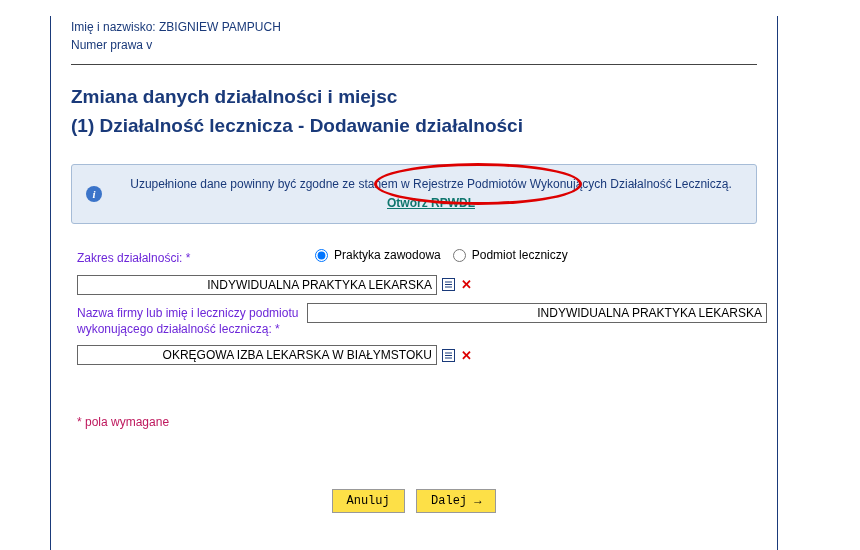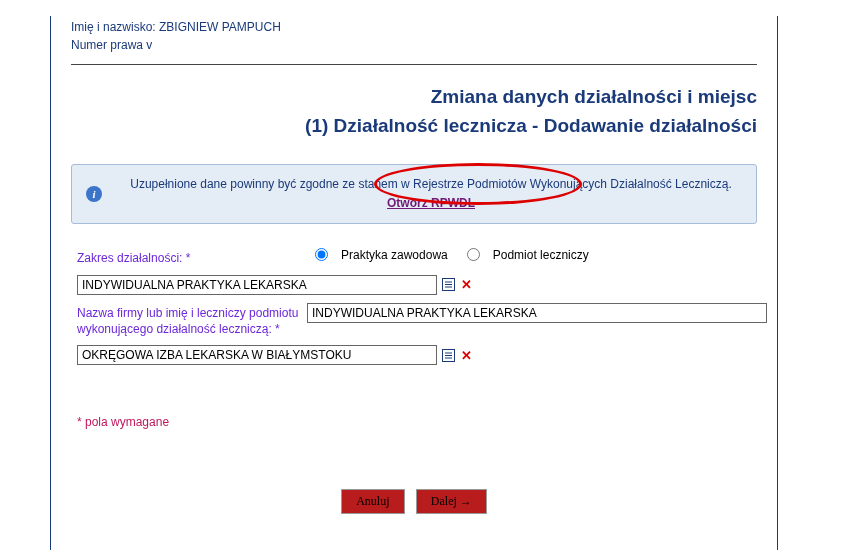--- a/index.html
+++ b/index.html
@@ -33,21 +33,21 @@
     }
     .hr {
       border: none;
       border-top: 1px solid #444;
       margin: 4px 0 18px 0;
     }
     .page-title {
       color: #1a3a7a;
       font-size: 19px;
       font-weight: bold;
-      text-align: right;
+      text-align: left;
       line-height: 1.5;
       margin-bottom: 24px;
     }
     .info-box {
       position: relative;
       background: #e4ecf6;
       border: 1px solid #a6bcd7;
       border-radius: 3px;
       padding: 10px 14px 10px 48px;
       color: #1a3a7a;
@@ -67,21 +67,21 @@
       background: #3b74c9;
       color: #fff;
       font-size: 11px;
       font-style: italic;
       font-family: Georgia, serif;
       font-weight: bold;
       text-align: center;
       line-height: 16px;
     }
     .info-link {
-      color: #701a75;
+      color: #0f766e;
       font-weight: bold;
       text-decoration: underline;
       cursor: pointer;
     }
     .highlight-ellipse {
       position: absolute;
       border: 3px solid #d00;
       border-radius: 50%;
       pointer-events: none;
     }
@@ -100,37 +100,38 @@
       line-height: 1.3;
       padding-top: 3px;
     }
     .form-control {
       display: flex;
       align-items: center;
       gap: 4px;
     }
     .radio-group {
       display: flex;
-      align-items: flex-start;
-      gap: 9px;
+      align-items: flex-end;
+      gap: 2px;
       padding-left: 8px;
     }
     .radio-group label {
       margin-right: 10px;
     }
     input[type="radio"] {
       margin: 0 4px 0 0;
       vertical-align: middle;
     }
     .text-input {
       border: 1px solid #666;
       padding: 2px 4px;
       font-size: 12px;
       font-family: Arial, sans-serif;
       height: 20px;
+      text-align: right;
     }
     .w-wide { width: 460px; }
     .w-med  { width: 360px; }
     .w-small{ width: 120px; }
     .picker-icon {
       width: 14px; height: 14px;
       display: inline-flex;
       align-items: center;
       justify-content: center;
       color: #1a3a7a;
@@ -145,25 +146,25 @@
     }
     .required-note {
       margin-top: 50px;
       color: #be185d;
     }
     .button-row {
       text-align: center;
       margin-top: 60px;
     }
     .btn {
-      background: #b91c1c;
+      background: #fde047;
       border: 1px solid #999;
       padding: 4px 14px;
       font-size: 12px;
-      font-family: Liberation Serif, serif;
+      font-family: Liberation Mono, monospace;
       cursor: pointer;
       margin: 0 4px;
     }
   </style>
 </head>
 <body>
 
 <div class="wrapper">
   <div class="panel">
     <div class="top-info">

